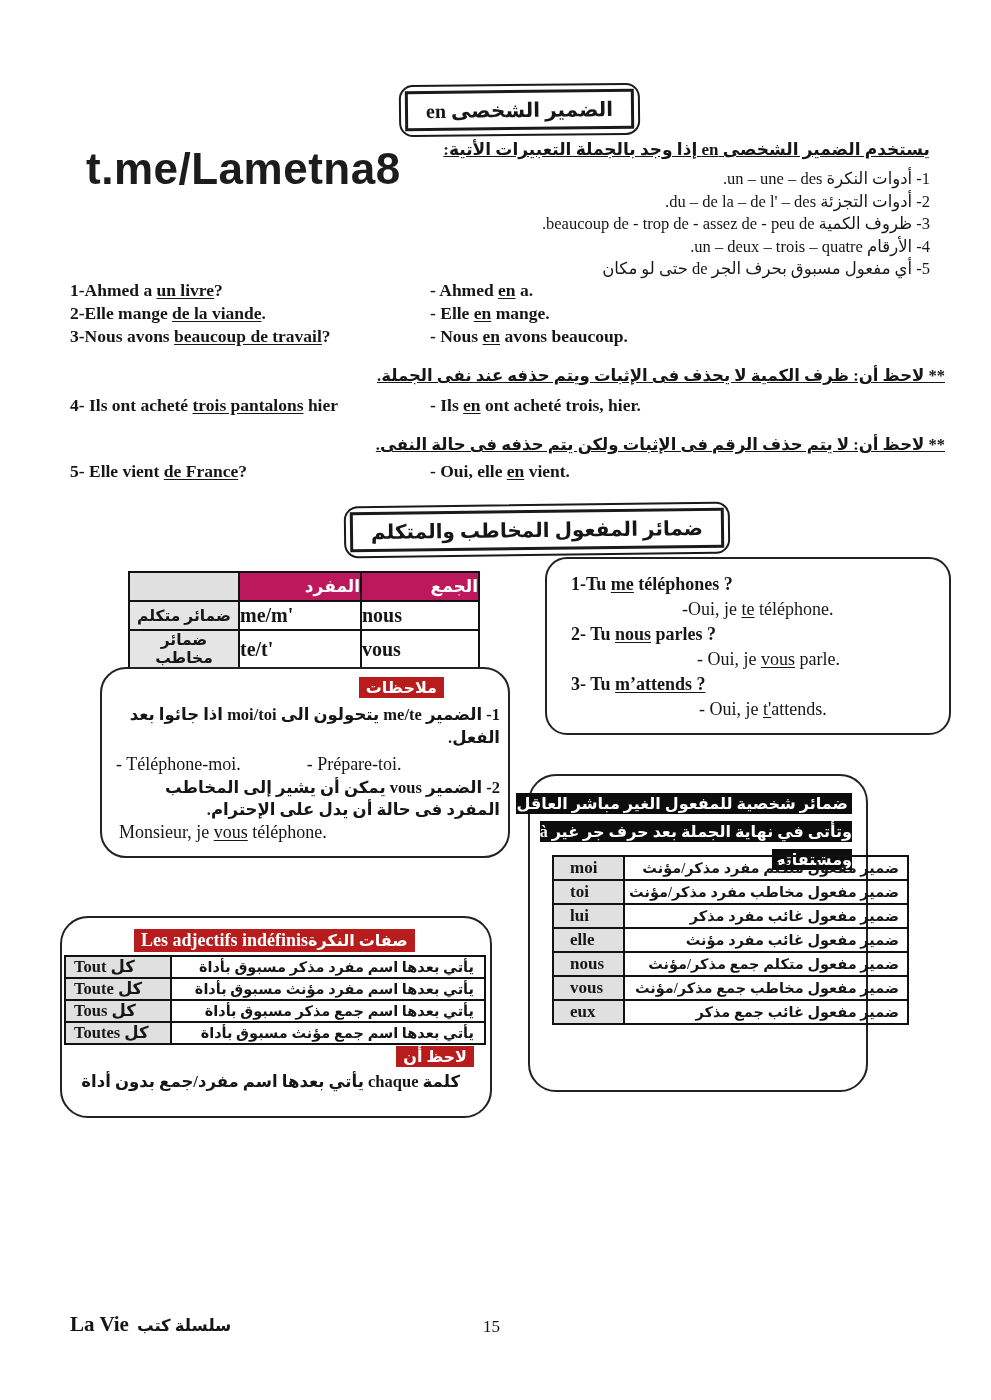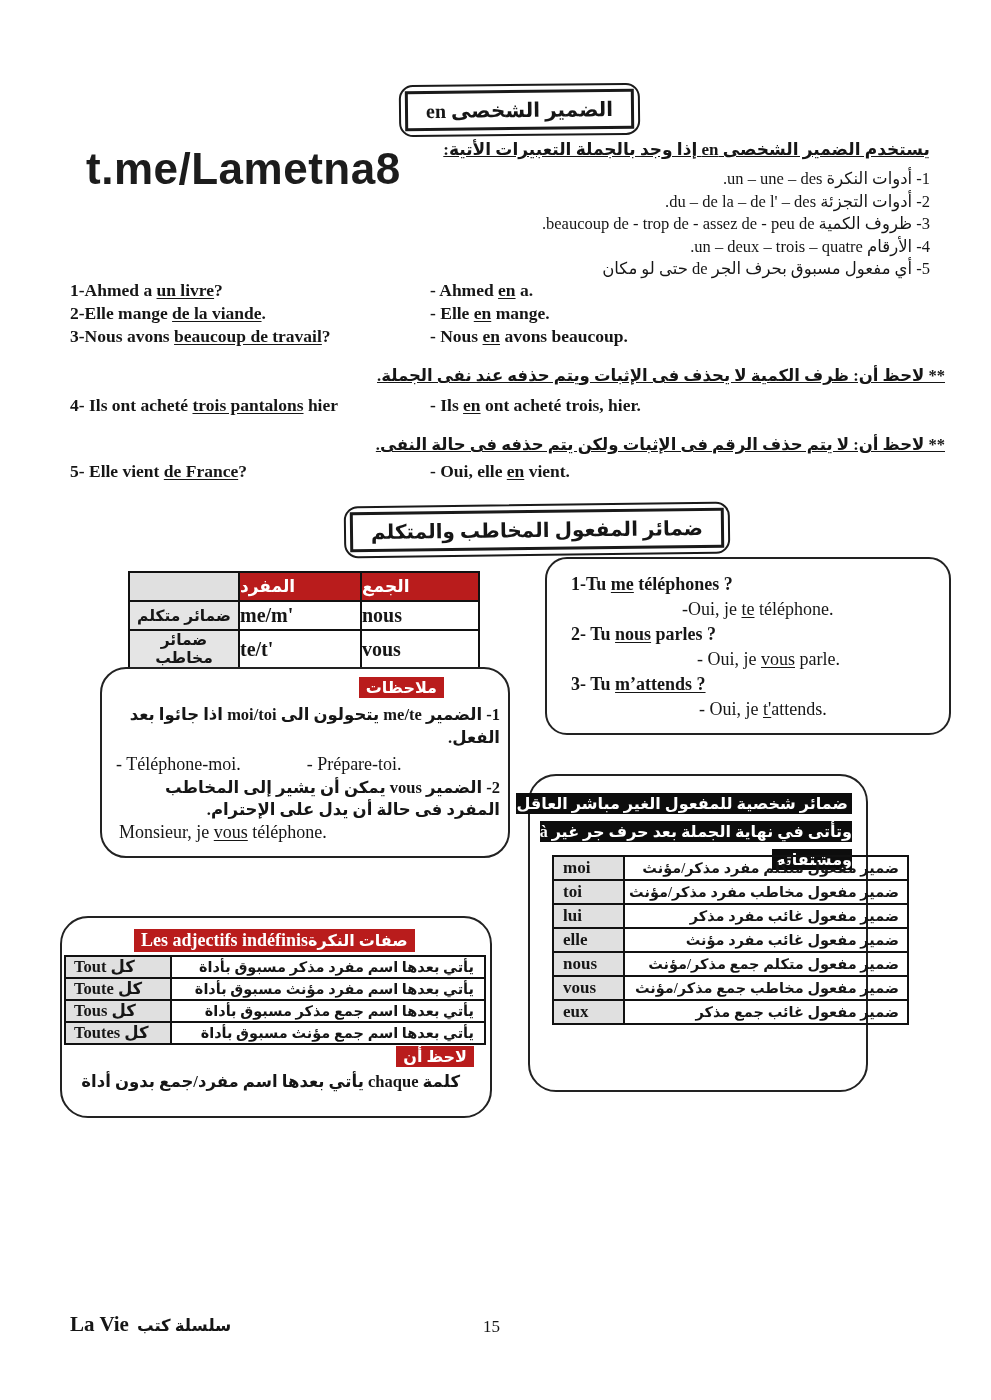--- a/index.html
+++ b/index.html
@@ -81,21 +81,21 @@
     text-decoration: underline;
     white-space: nowrap;
   }
   .noten1 { top: 366px; }
   .noten2 { top: 435px; }
 
   
   .t1 { position: absolute; left: 128px; top: 571px; border-collapse: collapse; }
   .t1 td { border: 2px solid #111; height: 29px; vertical-align: middle; }
   .t1 .corner { width: 110px; background: #e0e0e0; }
-  .t1 .hdr { background: #b91c1c; color: #fff; font-weight: bold; font-size: 17px; text-align: left; }
+  .t1 .hdr { background: #be185d; color: #fff; font-weight: bold; font-size: 17px; text-align: right; }
   .t1 .lbl { width: 110px; background: #e5e5e5; direction: rtl; text-align: center; font-weight: bold; font-size: 15.5px; }
   .t1 .c2 { width: 122px; }
   .t1 .c3 { width: 118px; }
   .t1 .val { text-align: left; font-weight: bold; font-size: 20px; margin-top: 44px; }
 
   
   .dlg {
     position: absolute;
     left: 545px; top: 557px;
     width: 406px; height: 178px;
@@ -144,21 +144,21 @@
     width: 362px;
     direction: rtl;
     text-align: right;
     font-size: 16px;
     font-weight: bold;
     line-height: 28px;
   }
   .stress .hdr span { background: #0d0d0d; color: #fff; padding: 2px 4px; }
   .t2 { position: absolute; left: 552px; top: 855px; border-collapse: collapse; }
   .t2 td { border: 2px solid #111; height: 24px; vertical-align: middle; }
-  .t2 .p { width: 71px; background: #e0e0e0; font-weight: bold; font-size: 17px; padding-left: 9px; }
+  .t2 .p { width: 71px; background: #e0e0e0; font-weight: bold; font-size: 17px; padding-left: 16px; }
   .t2 .d { width: 284px; direction: rtl; text-align: right; padding-right: 8px; font-weight: bold; font-size: 14.5px; }
 
   
   .adj {
     position: absolute;
     left: 60px; top: 916px;
     width: 432px; height: 202px;
     border: 2px solid #222;
     border-radius: 28px;
   }

